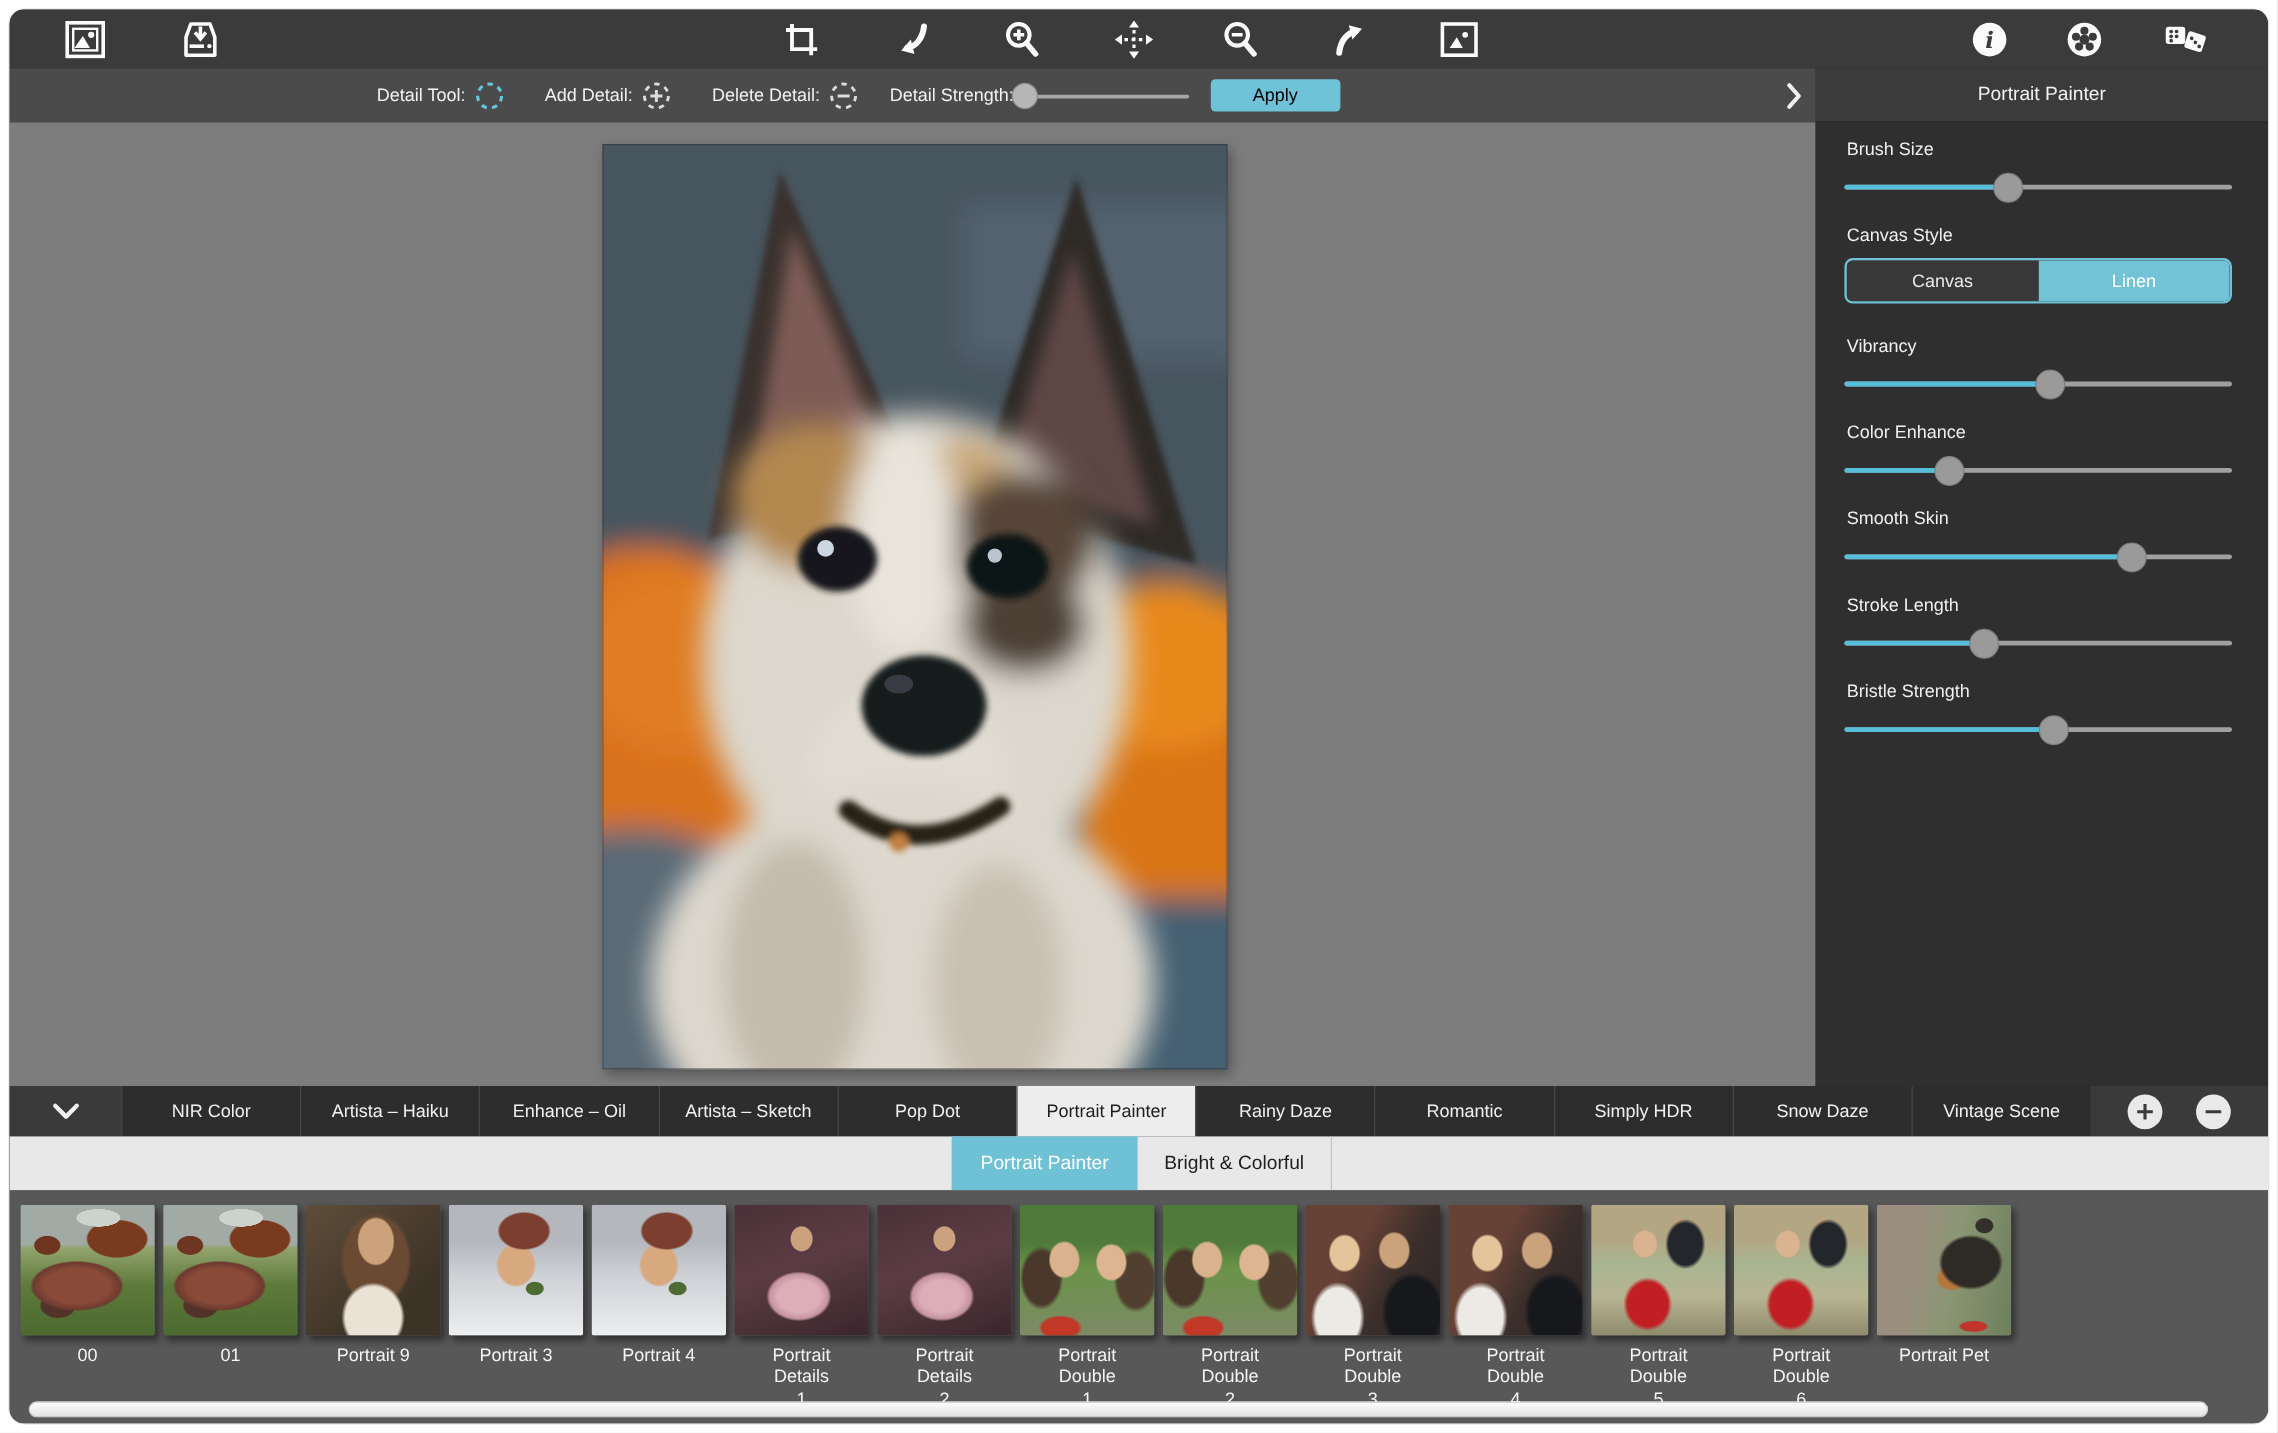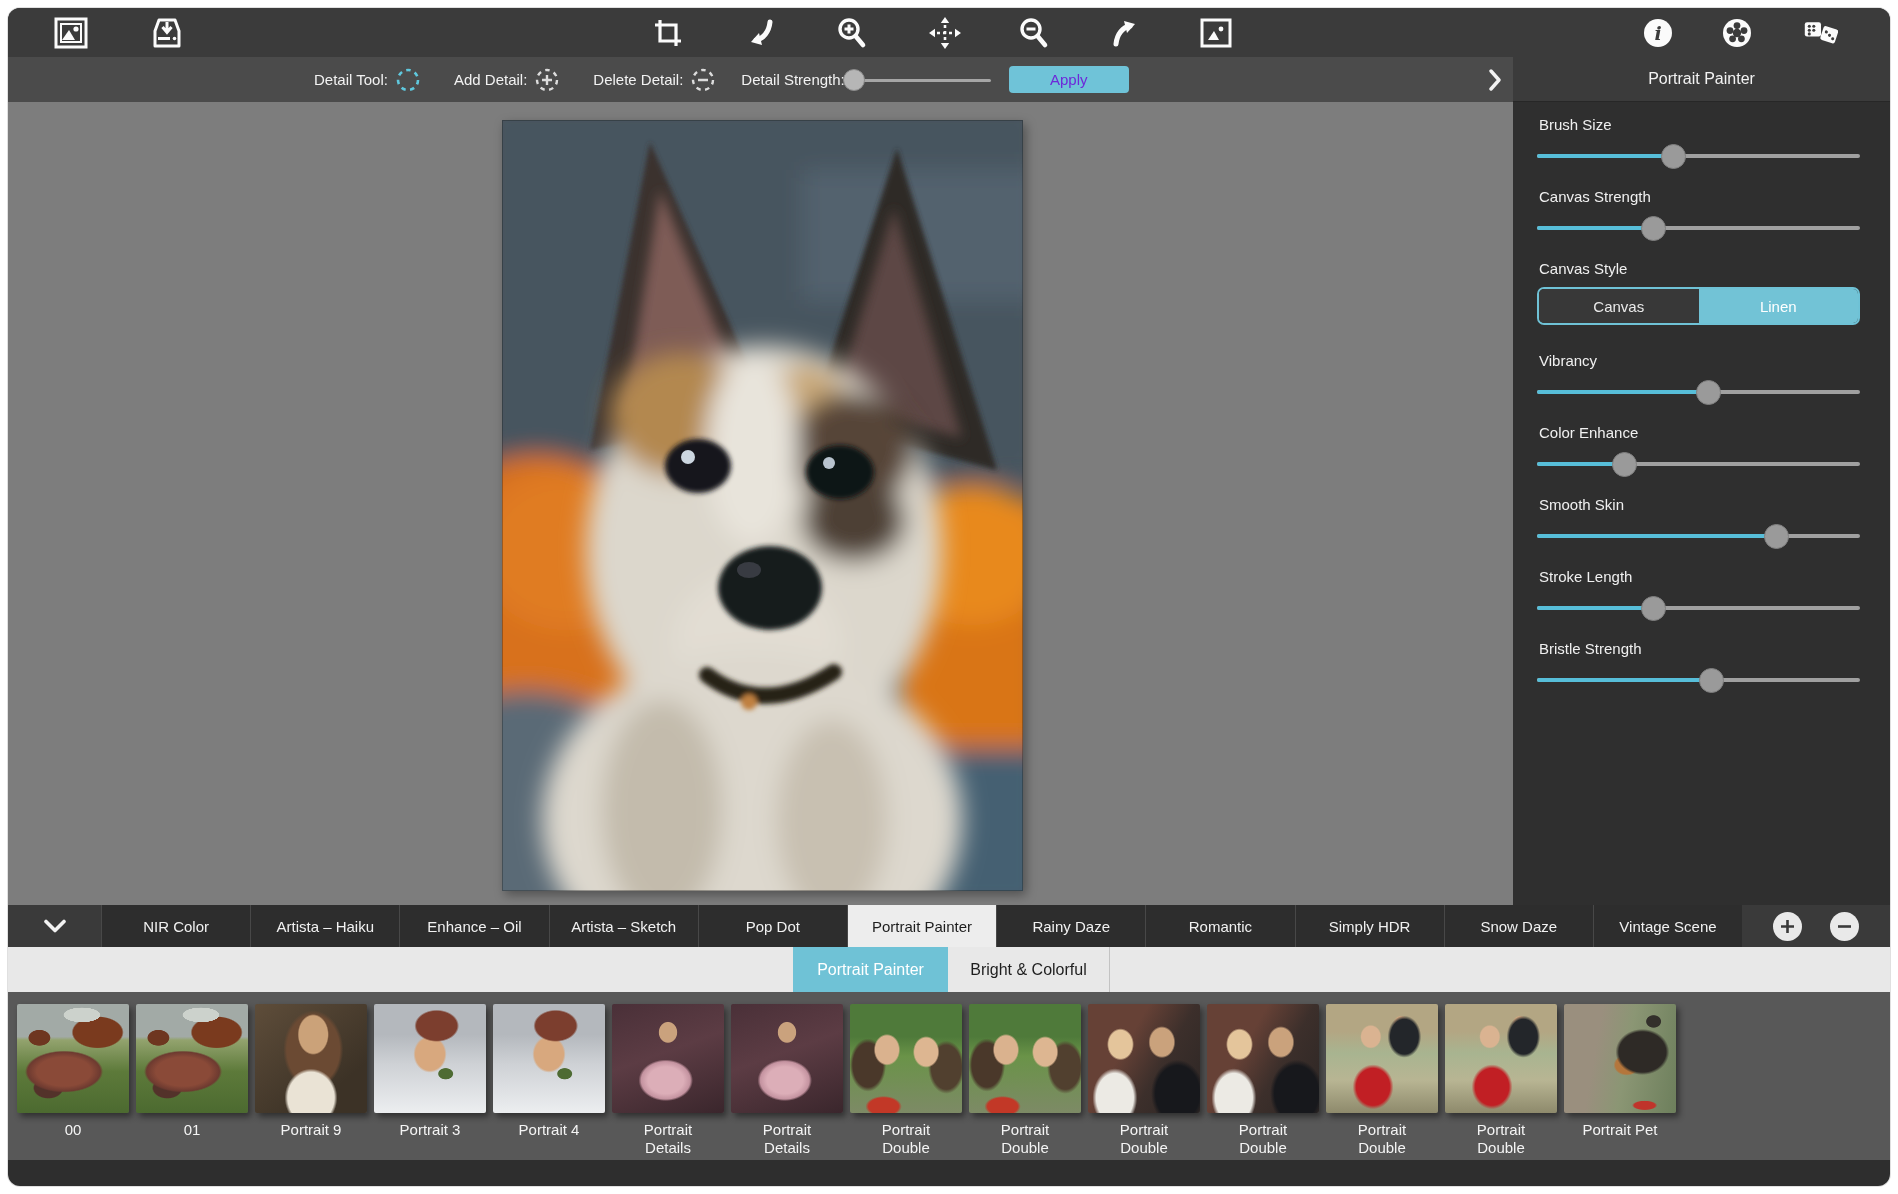--- a/index.html
+++ b/index.html
@@ -15,22 +15,22 @@
   .detailbar{position:absolute;left:0;top:49px;width:1505px;height:45px;background:#4b4b4b;
              display:flex;align-items:center;color:#f2f2f2;font-size:15px;}
   .detailbar .lbl{white-space:nowrap;}
   .dico{margin:0 6px;display:flex;align-items:center;}
   .gap{width:26px;}
   .mini-slider{position:relative;width:142px;height:22px;margin-left:4px;}
   .mini-slider .track{position:absolute;left:0;right:0;top:10px;height:3px;background:#a6a6a6;border-radius:2px;}
   .mini-slider .fill{position:absolute;left:0;top:10px;height:3px;background:#58bed8;border-radius:2px;}
   .mini-slider .thumb{position:absolute;top:0;width:22px;height:22px;margin-left:-11px;border-radius:50%;
                       background:#b6b6b6;border:1px solid #8b8b8b;box-sizing:border-box;}
-  .apply-btn{margin-left:18px;width:120px;height:27px;border:none;border-radius:4px;background:#6fc3d8;
-             color:#6d28d9;font-size:15px;font-family:"Liberation Sans",sans-serif;cursor:pointer;}
+  .apply-btn{margin-left:18px;width:108px;height:27px;border:none;border-radius:4px;background:#6fc3d8;
+             color:#000000;font-size:15px;font-family:"Liberation Sans",sans-serif;cursor:pointer;}
   .panel-collapse{position:absolute;left:1468px;top:49px;width:37px;height:45px;display:flex;
                   align-items:center;justify-content:center;cursor:pointer;}
   .panel-header{position:absolute;left:1505px;top:49px;width:377px;height:45px;background:#3b3b3b;
                 border-bottom:1px solid #272727;display:flex;align-items:center;justify-content:center;
                 color:#f2f2f2;font-size:16px;box-sizing:border-box;}
   
   .main{position:absolute;left:0;top:94px;width:1882px;height:803px;}
   .canvas-area{position:absolute;left:0;top:0;width:1505px;height:803px;background:#7d7d7d;}
   .art{position:absolute;left:494px;top:18px;width:521px;height:771px;box-shadow:3px 4px 10px rgba(0,0,0,.35);}
   
@@ -58,21 +58,21 @@
   .tab-addrem{width:148px;background:#3a3a3a;display:flex;align-items:center;justify-content:center;gap:28px;}
   .round-btn{width:29px;height:29px;border-radius:50%;background:#e9e9e9;border:none;display:flex;
              align-items:center;justify-content:center;cursor:pointer;padding:0;}
   
   .subtabs{position:absolute;left:0;top:939px;width:1882px;height:45px;background:#e8e8e8;}
   .subtab{position:absolute;top:0;height:45px;display:flex;align-items:center;justify-content:center;
           font-size:16px;cursor:pointer;}
   .subtab.sel{left:785px;width:155px;background:#6fc2d6;color:#ffffff;}
   .subtab.unsel{left:940px;width:162px;color:#1e1e1e;border-right:1px solid #c3c3c3;box-sizing:border-box;}
   
-  .strip{position:absolute;left:0;top:984px;width:1882px;height:168px;background:#585858;overflow:hidden;}
+  .strip{position:absolute;left:0;top:984px;width:1882px;height:194px;background:#585858;overflow:hidden;}
   .thumbs{position:absolute;left:9px;top:12px;display:flex;gap:7px;}
   .th{width:112px;flex:0 0 112px;cursor:pointer;}
   .th-img{width:112px;height:109px;border-radius:2px;box-shadow:3px 4px 6px rgba(0,0,0,.45);}
   .th-label{margin-top:8px;color:#f4f4f4;font-size:15px;text-align:center;line-height:1.22;}
   .th.wide .th-label{white-space:nowrap;}
   .hscroll{position:absolute;left:16px;top:176px;width:1816px;height:13px;border-radius:7px;
            background:linear-gradient(#ffffff,#e0e0e0);box-shadow:inset 0 0 0 1px #c9c9c9;cursor:pointer;}
   
   .a-car{background:
     radial-gradient(30px 12px at 58% 10%,#ccd2cc 60%,transparent 62%),
@@ -338,28 +338,20 @@
 
     <div class="sidebar">
       <div class="ctrl">
         <span class="clabel">Brush Size</span>
         <div class="slider">
           <div class="track"></div>
             <div class="fill" style="width: 42%;"></div>
             <div class="thumb" style="left: 42%;"></div>
         </div>
       </div>
-      <div class="ctrl">
-        <span class="clabel">Canvas Strength</span>
-        <div class="slider">
-          <div class="track"></div>
-            <div class="fill" style="width: 36%;"></div>
-            <div class="thumb" style="left: 36%;"></div>
-        </div>
-      </div>
       <div class="ctrl ctrl-style">
         <span class="clabel">Canvas Style</span>
         <div class="segmented">
           <div class="seg off">Canvas</div>
           <div class="seg on">Linen</div>
         </div>
       </div>
       <div class="ctrl">
         <span class="clabel">Vibrancy</span>
         <div class="slider">

